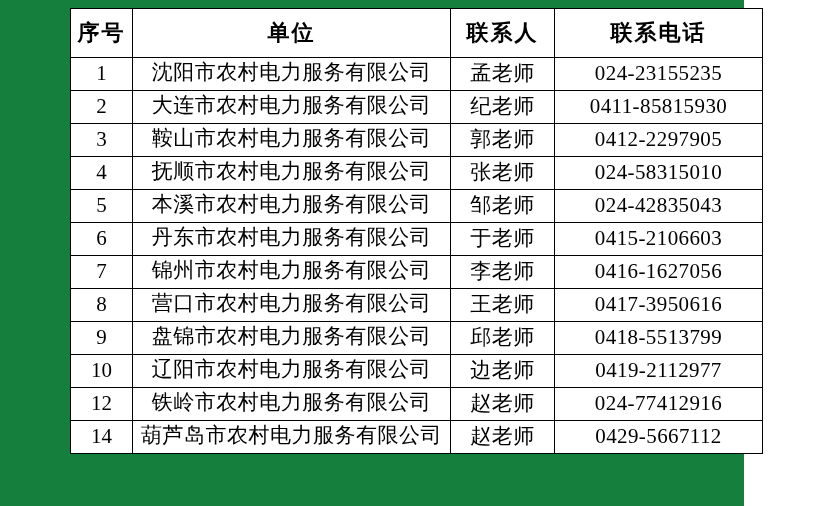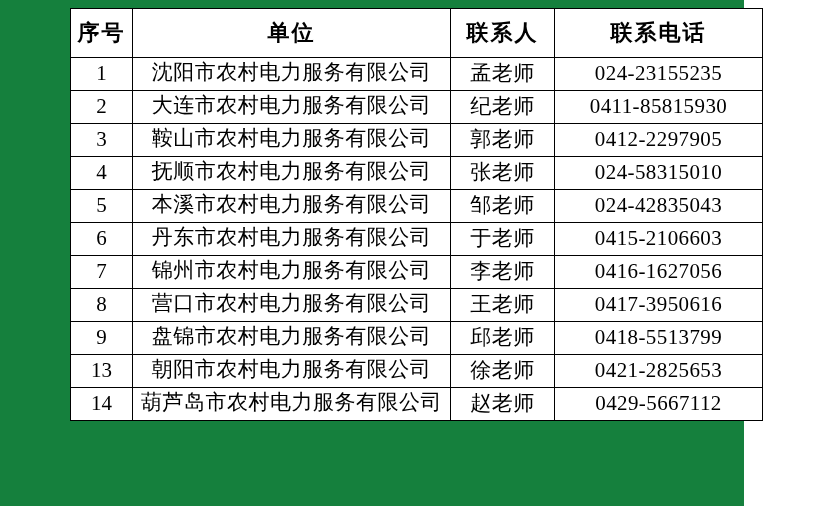--- a/index.html
+++ b/index.html
@@ -145,24 +145,30 @@
             <td class="col-person">王老师</td>
             <td class="col-phone">0417-3950616</td>
           </tr>
           <tr>
             <td class="col-index">9</td>
             <td class="col-unit">盘锦市农村电力服务有限公司</td>
             <td class="col-person">邱老师</td>
             <td class="col-phone">0418-5513799</td>
           </tr>
           <tr>
-            <td class="col-index">13</td>
-            <td class="col-unit">朝阳市农村电力服务有限公司</td>
-            <td class="col-person">徐老师</td>
-            <td class="col-phone">0421-2825653</td>
+            <td class="col-index">10</td>
+            <td class="col-unit">辽阳市农村电力服务有限公司</td>
+            <td class="col-person">边老师</td>
+            <td class="col-phone">0419-2112977</td>
+          </tr>
+          <tr>
+            <td class="col-index">12</td>
+            <td class="col-unit">铁岭市农村电力服务有限公司</td>
+            <td class="col-person">赵老师</td>
+            <td class="col-phone">024-77412916</td>
           </tr>
           <tr>
             <td class="col-index">14</td>
             <td class="col-unit">葫芦岛市农村电力服务有限公司</td>
             <td class="col-person">赵老师</td>
             <td class="col-phone">0429-5667112</td>
           </tr>
         </tbody>
     </table>
   </div>

